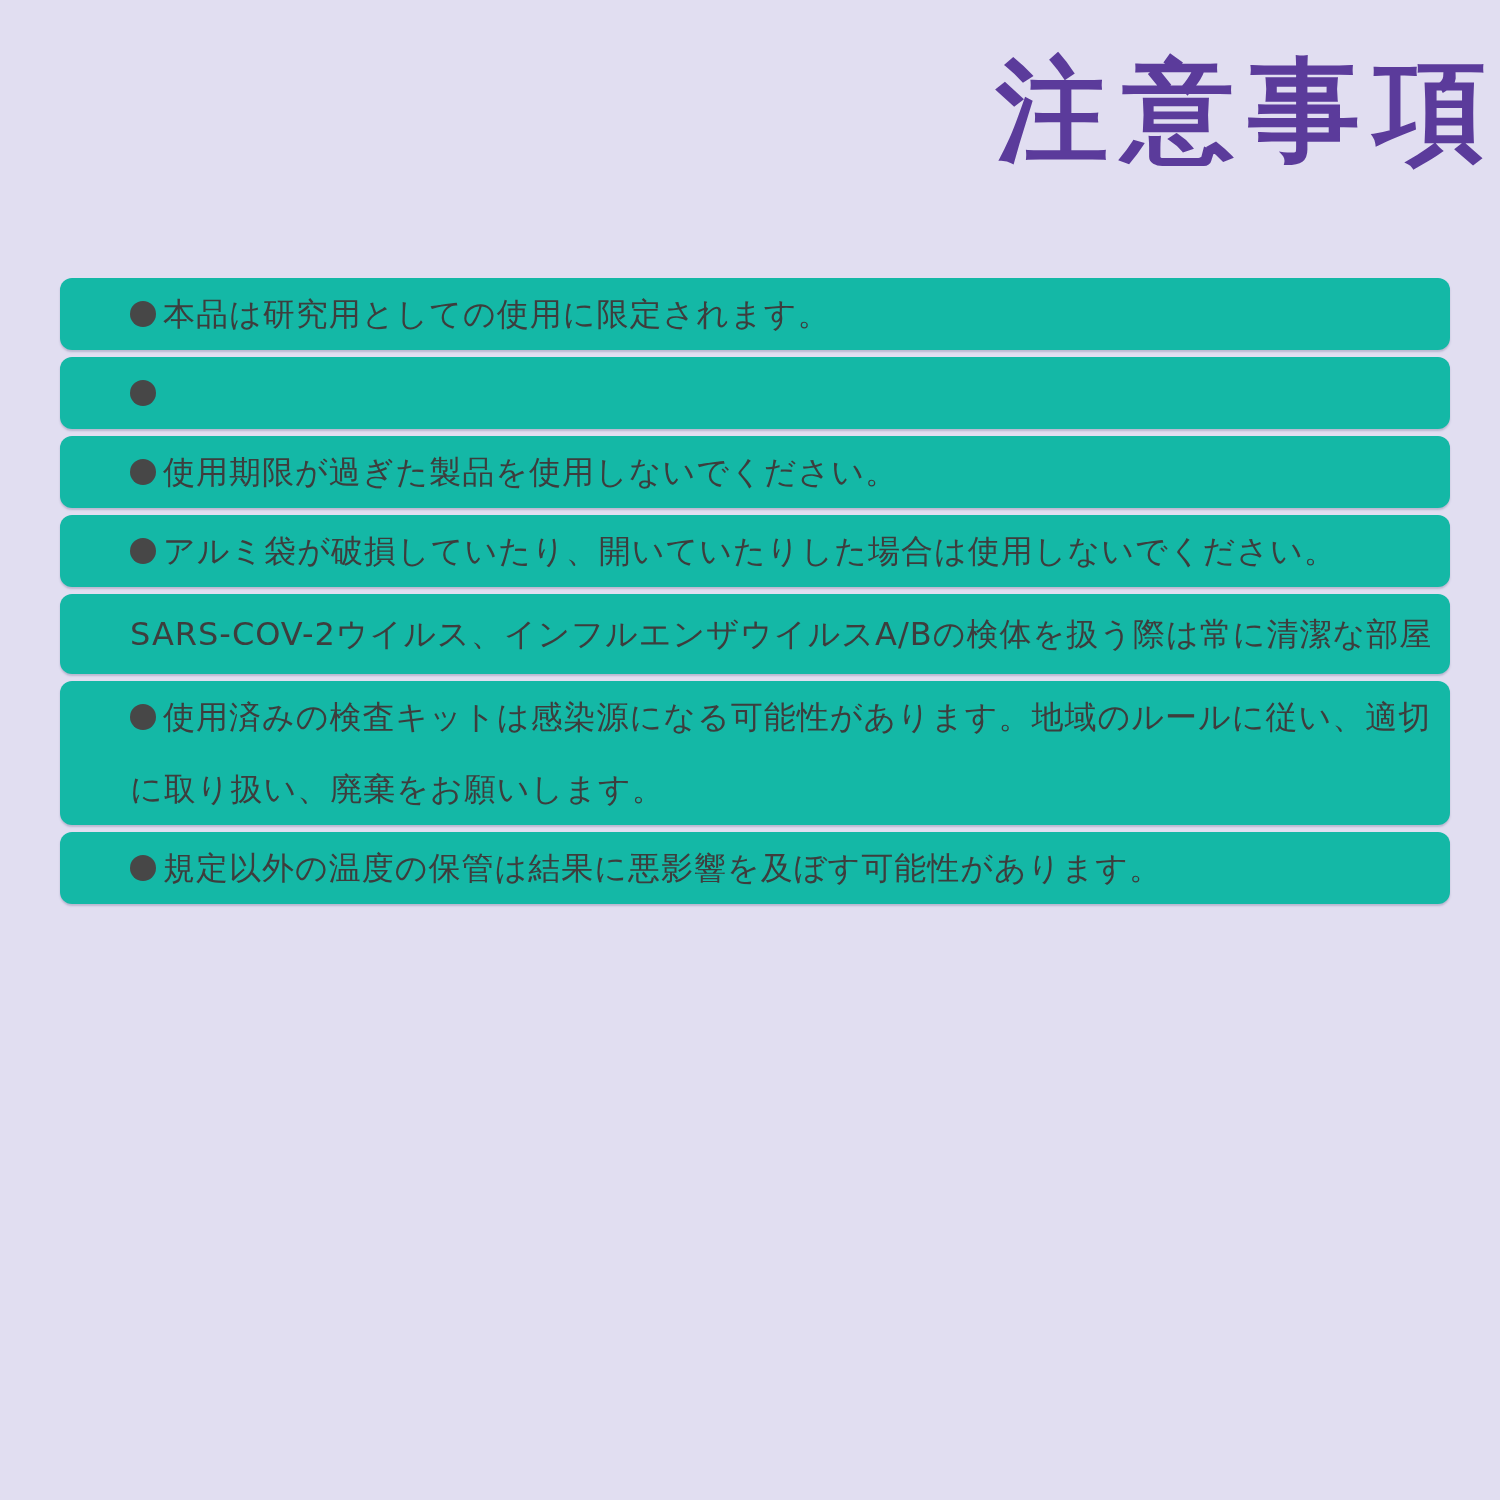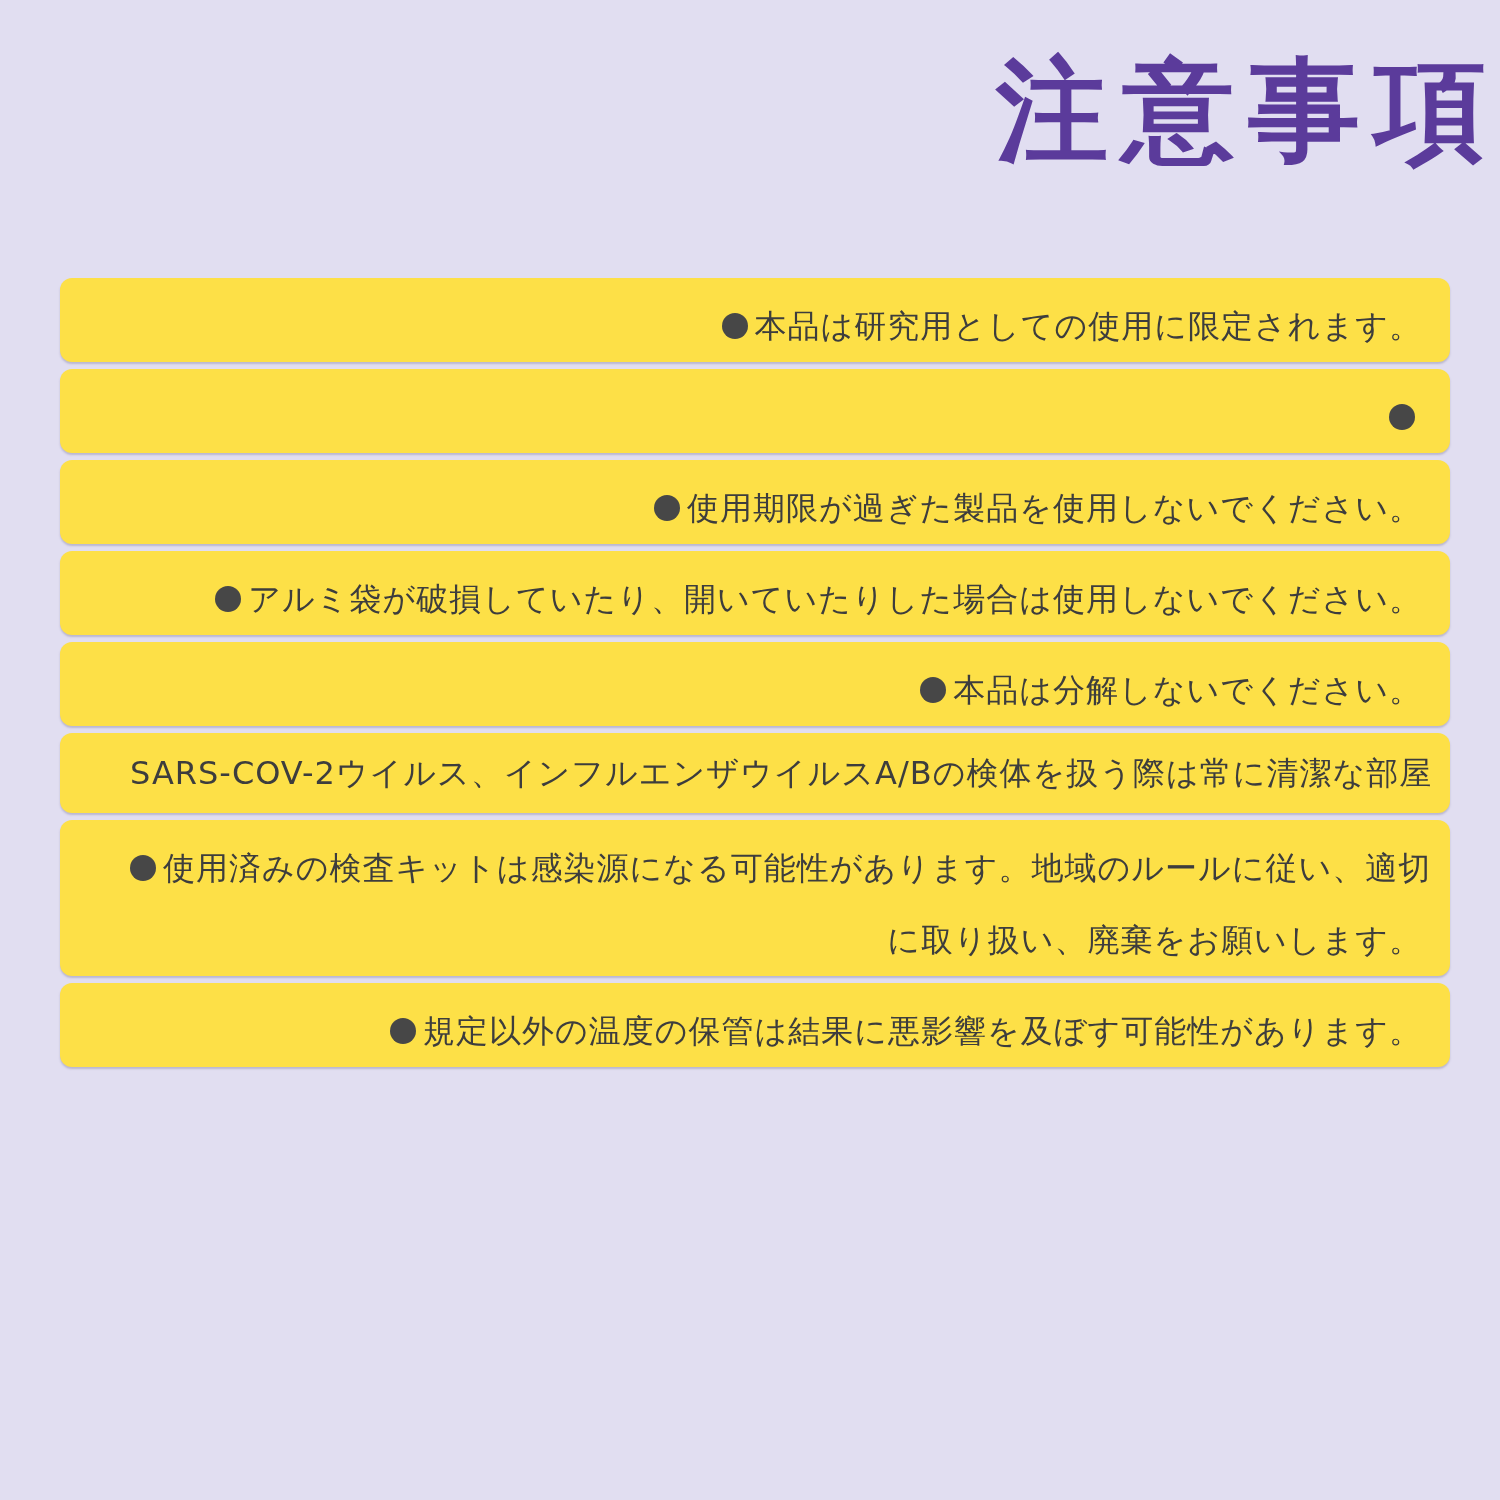--- a/index.html
+++ b/index.html
@@ -22,25 +22,24 @@
     letter-spacing: 14px;
     line-height: 1.22;
   }
   .notice-list {
     margin: 99px 50px 0 60px;
     display: flex;
     flex-direction: column;
     gap: 7px;
   }
   .card {
-    background: #fde047;
+    background: #14b8a6;
     border-radius: 12px;
-    padding: 12px 28px 0 70px;
+    padding: 0 28px 0 70px;
     box-shadow: 0 2px 2px rgba(116, 113, 148, 0.35);
-    text-align: right;
   }
   .card.tall {
     padding-top: 4px;
     padding-bottom: 4px;
   }
   .line {
     font-size: 32px;
     color: #3D3D3D;
     letter-spacing: 1px;
     line-height: 72px;
@@ -84,25 +83,20 @@
   </div>
 
   <div class="card">
     <div class="line">
       <span class="bullet"></span><span class="txt">アルミ袋が破損していたり、開いていたりした場合は使用しないでください。</span>
     </div>
   </div>
 
 
 
-  <div class="card">
-    <div class="line">
-      <span class="bullet"></span><span class="txt">本品は分解しないでください。</span>
-    </div>
-  </div>
 
   <div class="card tall">
     <div class="line cont flush">
       <span class="txt">SARS-COV-2ウイルス、インフルエンザウイルスA/Bの検体を扱う際は常に清潔な部屋</span>
     </div>
   </div>
 
   <div class="card">
     <div class="line">
       <span class="bullet"></span><span class="txt">使用済みの検査キットは感染源になる可能性があります。地域のルールに従い、適切</span>

